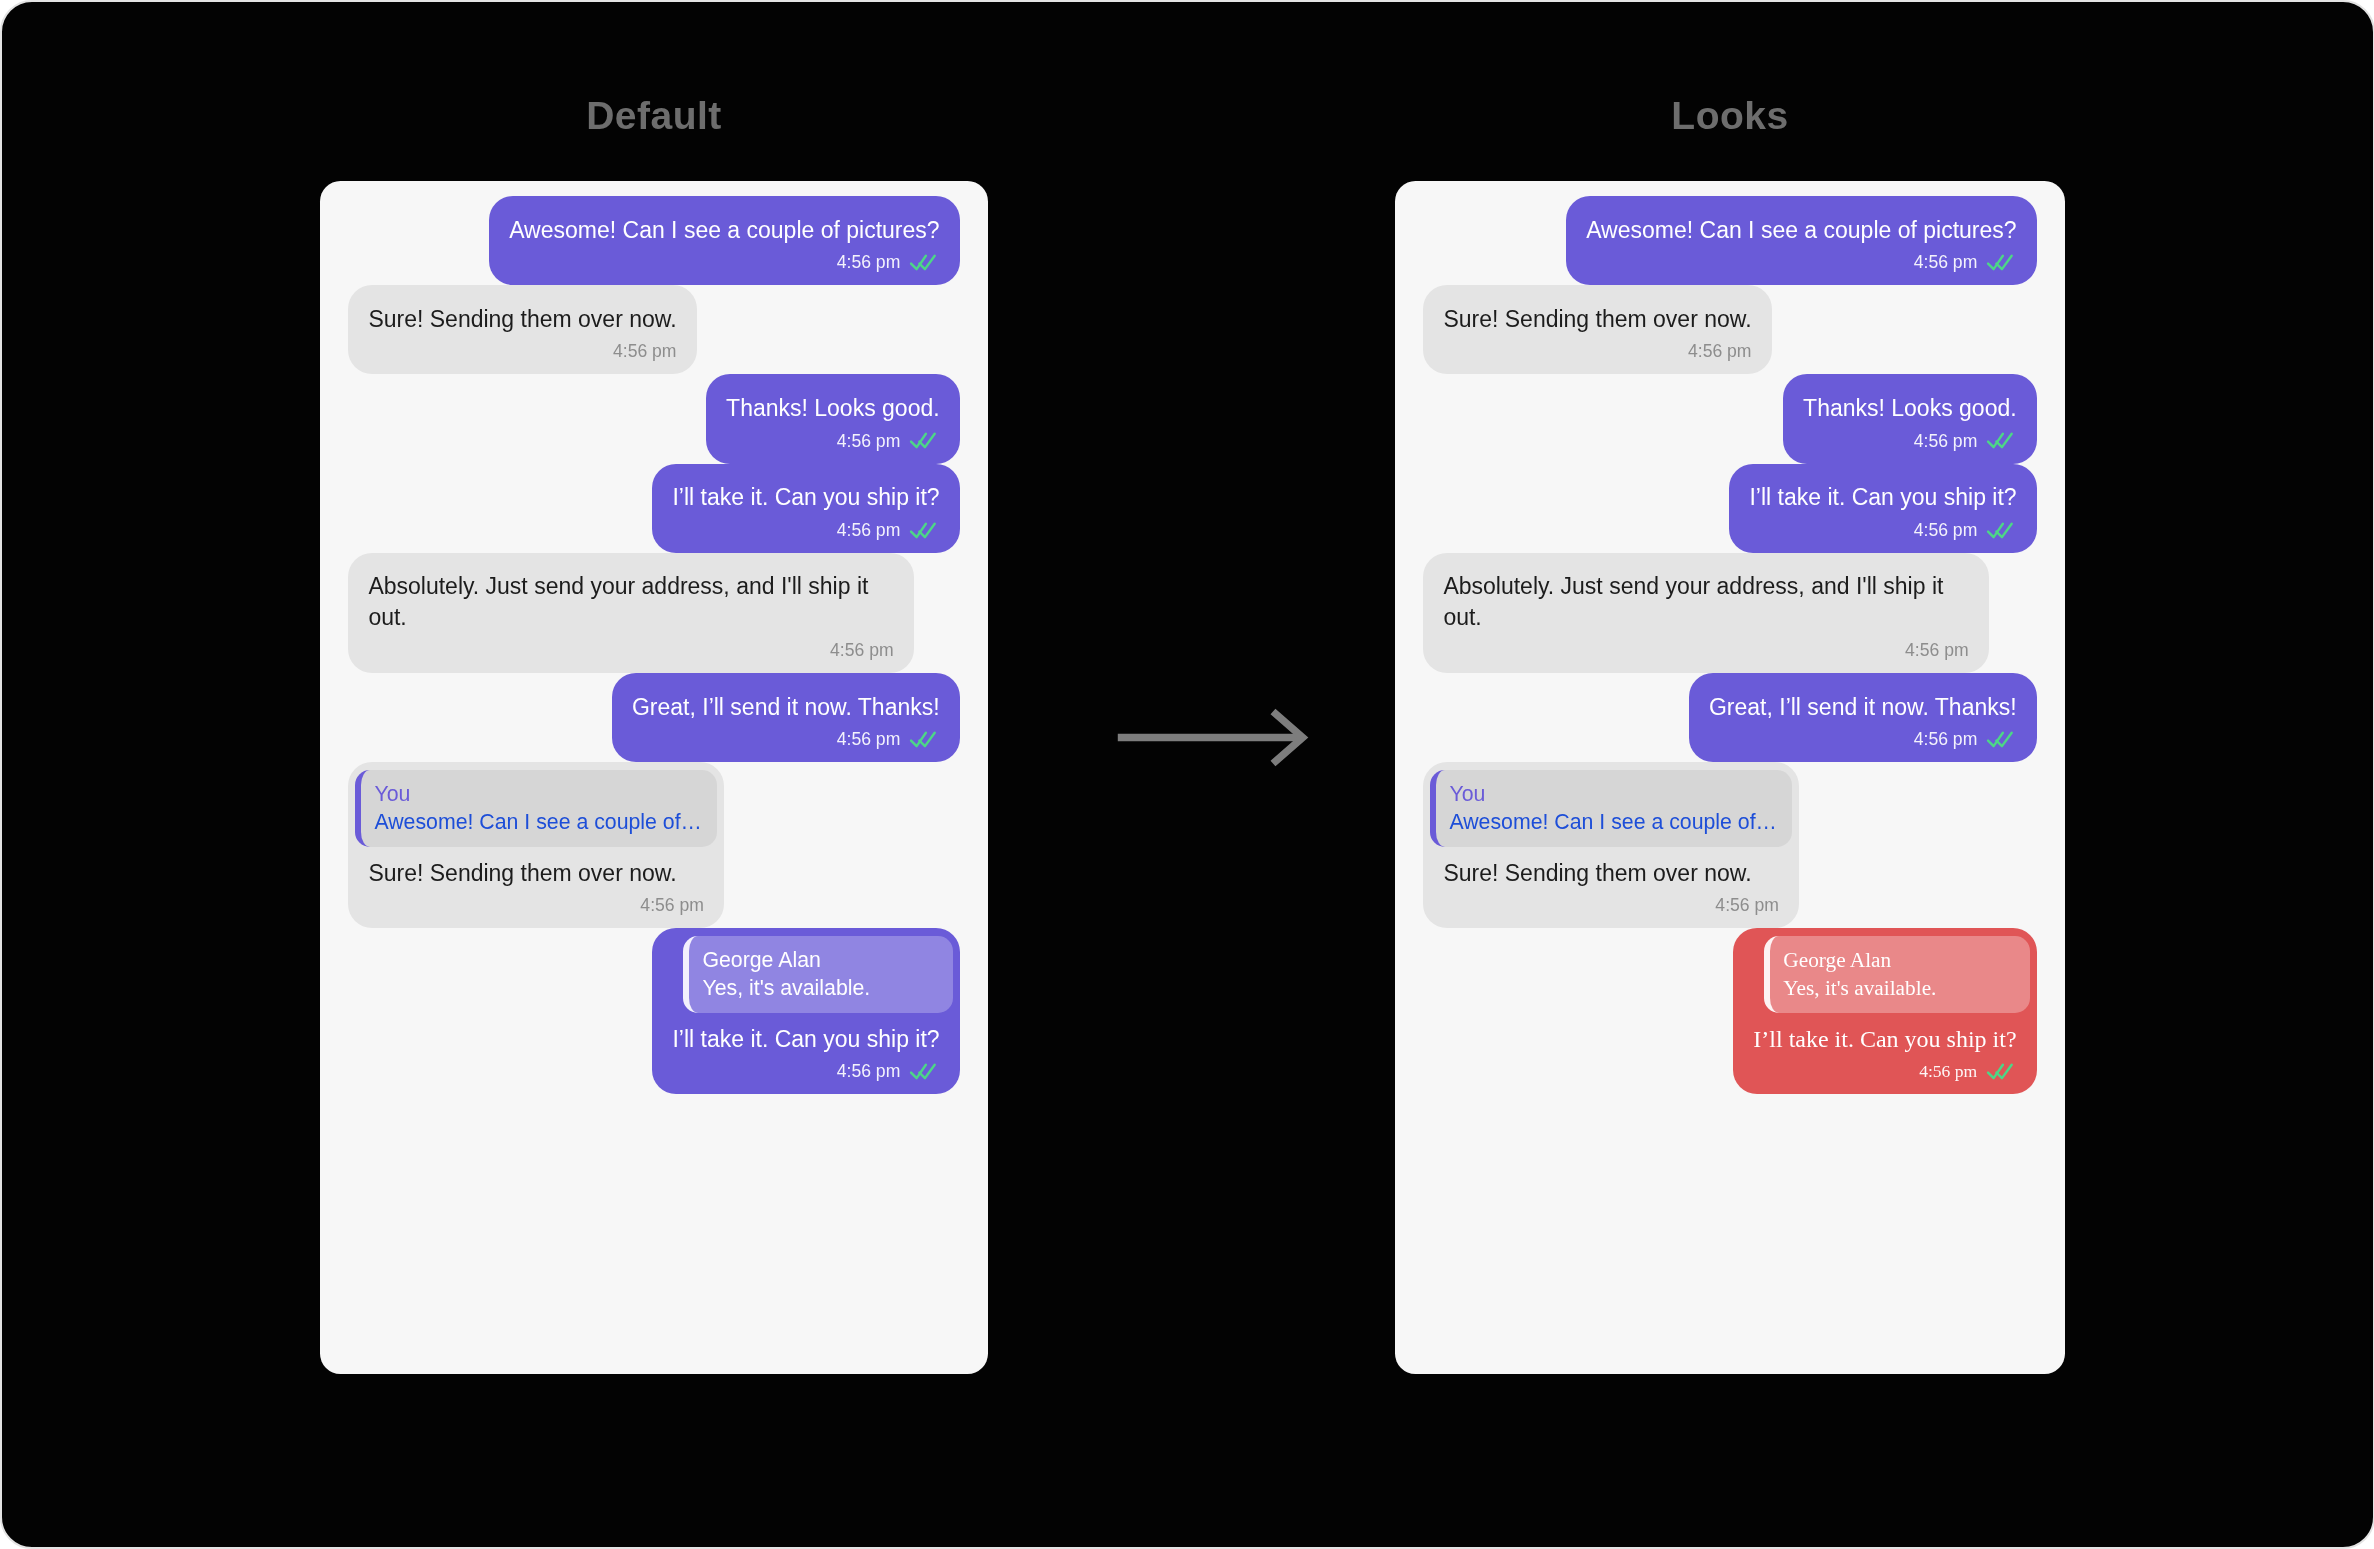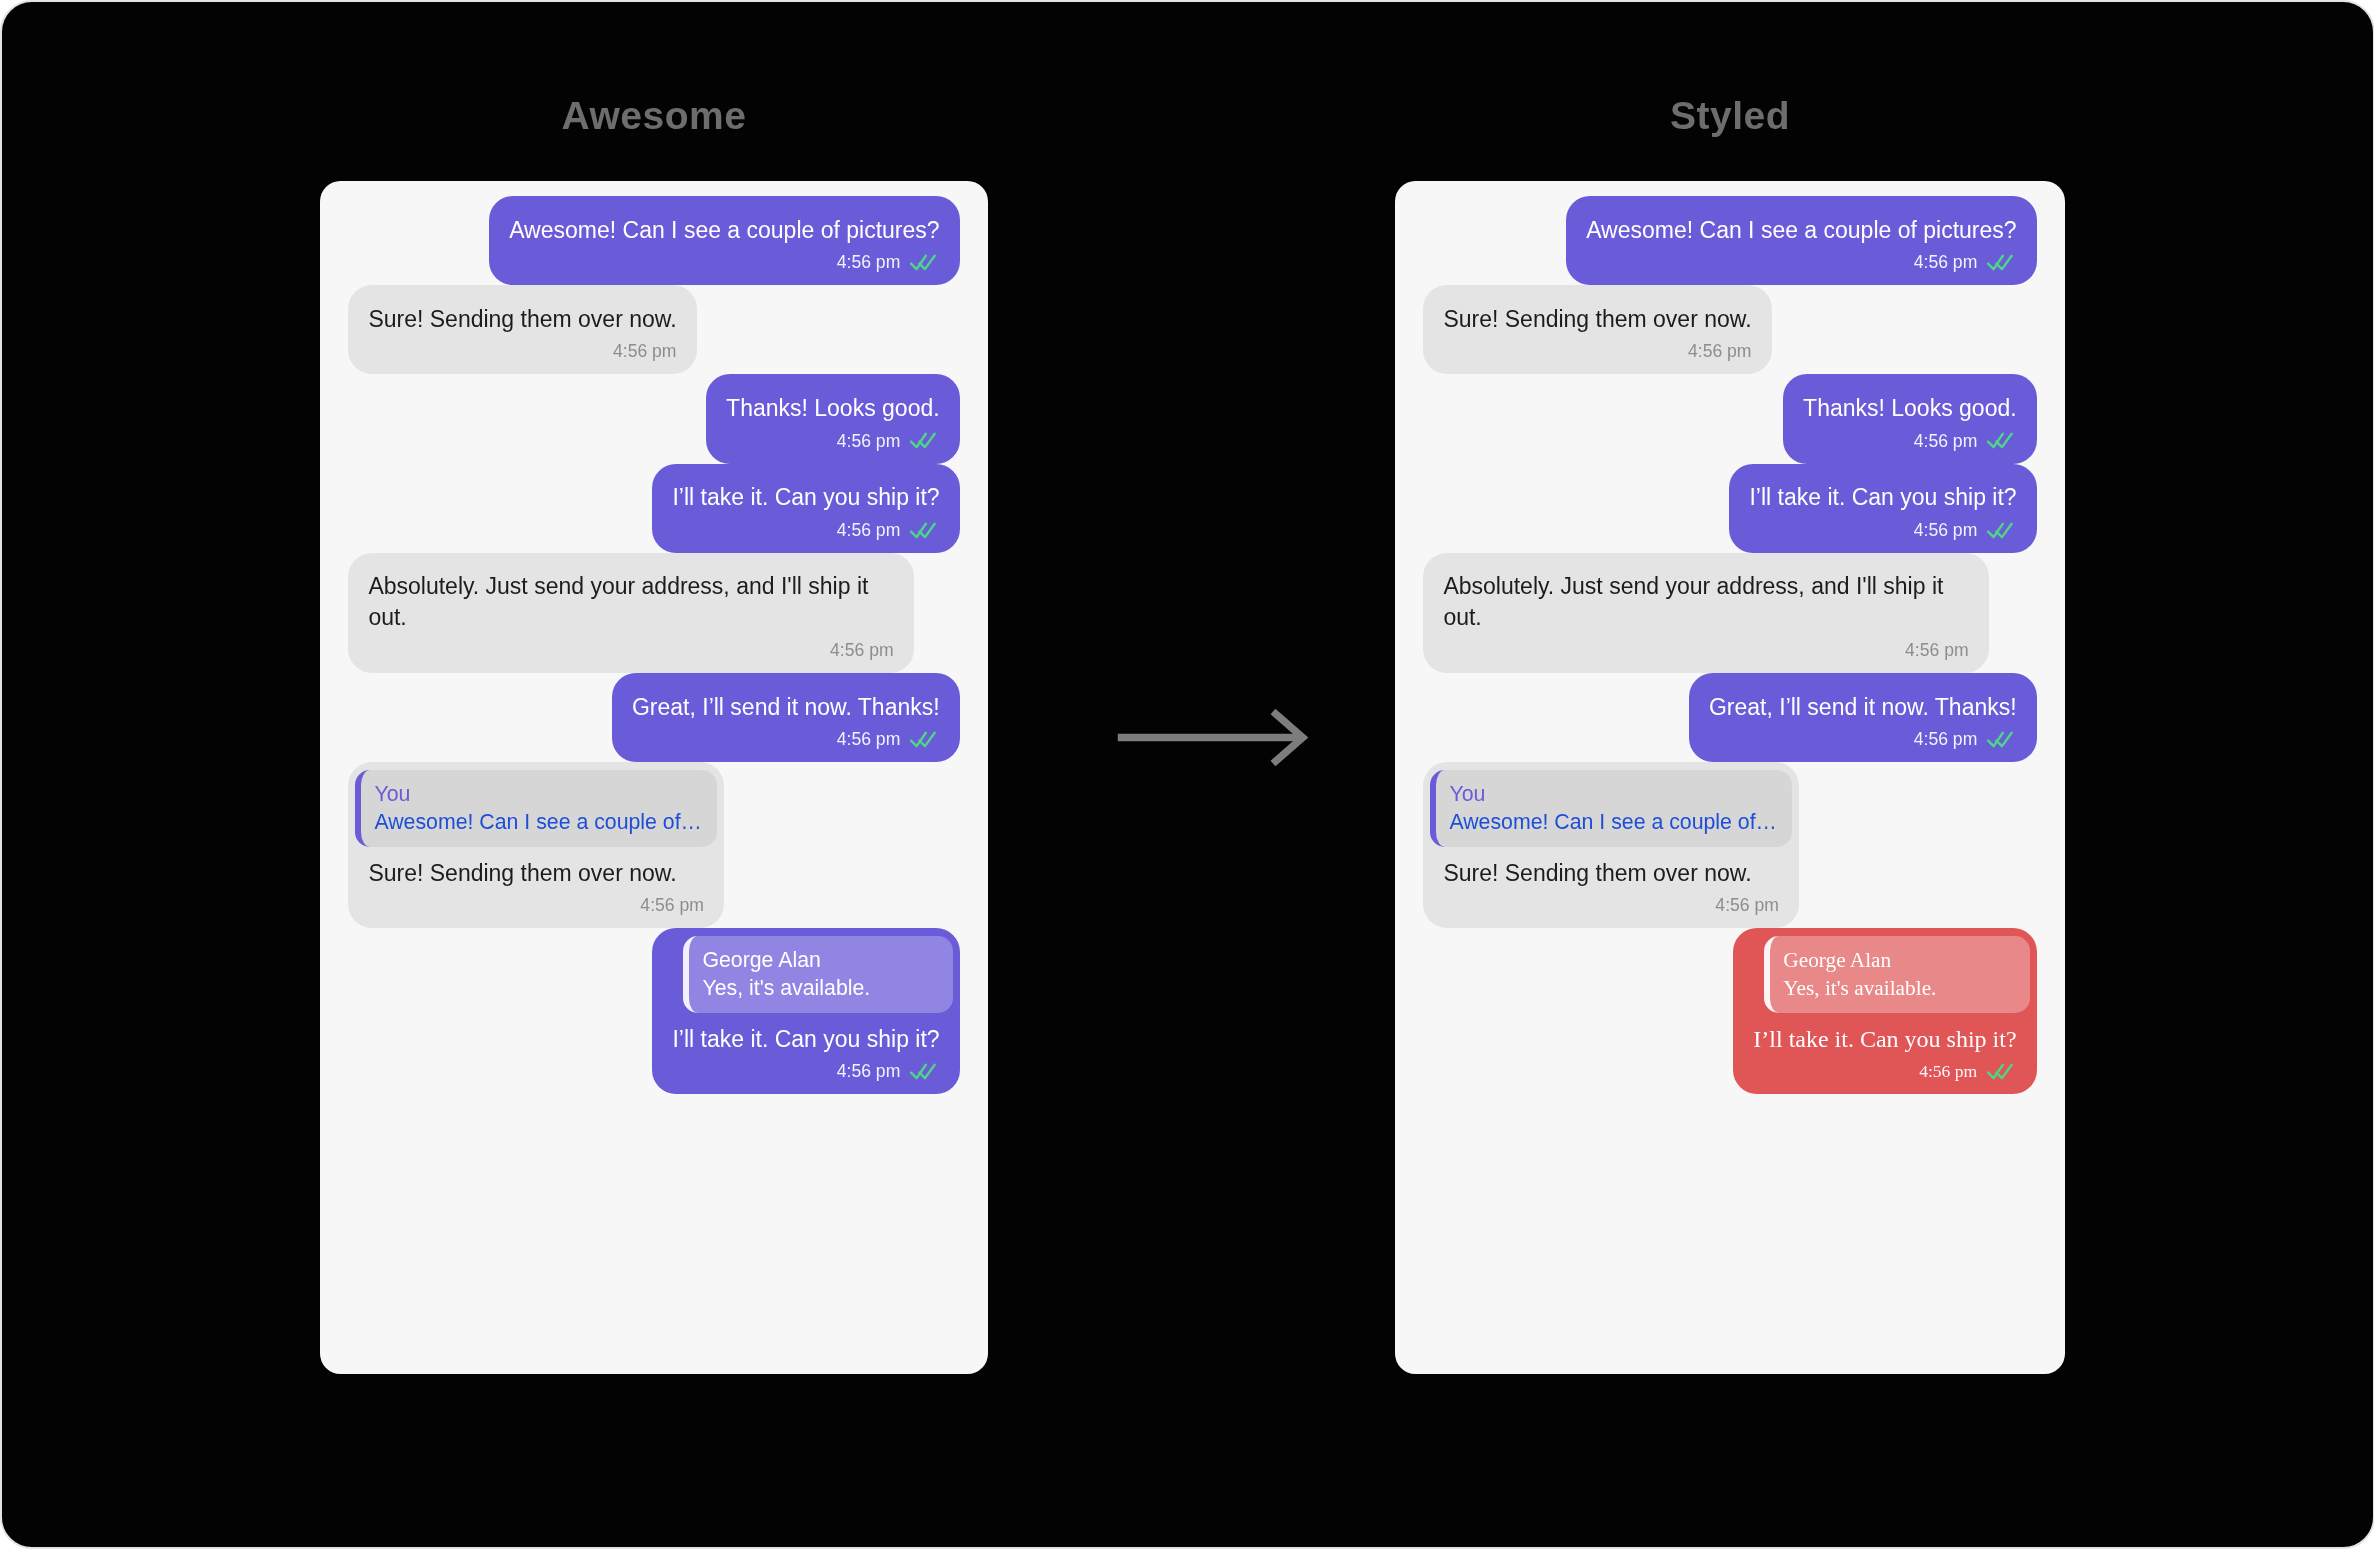--- a/index.html
+++ b/index.html
@@ -88,22 +88,22 @@
   .bubble.red .quote { background:rgba(255,255,255,.30); border-color:rgba(255,255,255,.9); }
   .bubble.red .qauthor { font-weight:normal; }
   .bubble.red .time { color:rgba(255,255,255,.95); }
   .bubble.red .btext { font-size:24px; }
 </style>
 </head>
 <body>
 
 <div class="frame">
 
-  <div class="col-title left">Awesome</div>
-  <div class="col-title right">Styled</div>
+  <div class="col-title left">Default</div>
+  <div class="col-title right">Looks</div>
 
   <div class="arrow-wrap">
     <svg width="197" height="67" viewBox="0 0 212 72">
       <line x1="3" y1="36" x2="200" y2="36" stroke="#7d7d7d" stroke-width="8"></line>
       <polyline points="170,8 202,36 170,64" fill="none" stroke="#7d7d7d" stroke-width="8" stroke-linejoin="miter"></polyline>
     </svg>
   </div>
 
   <div class="panel left">
 

